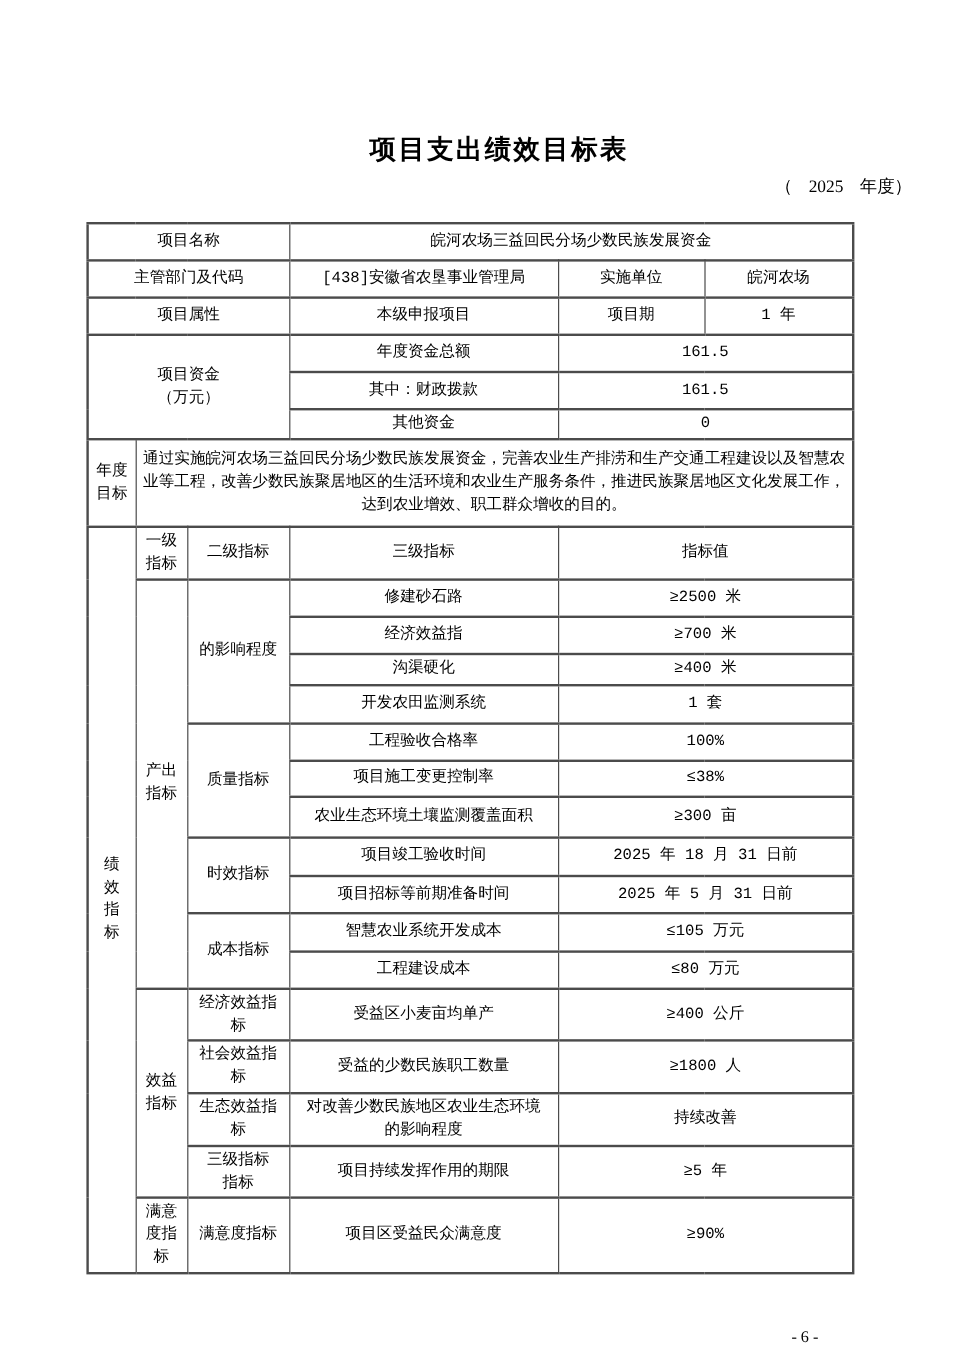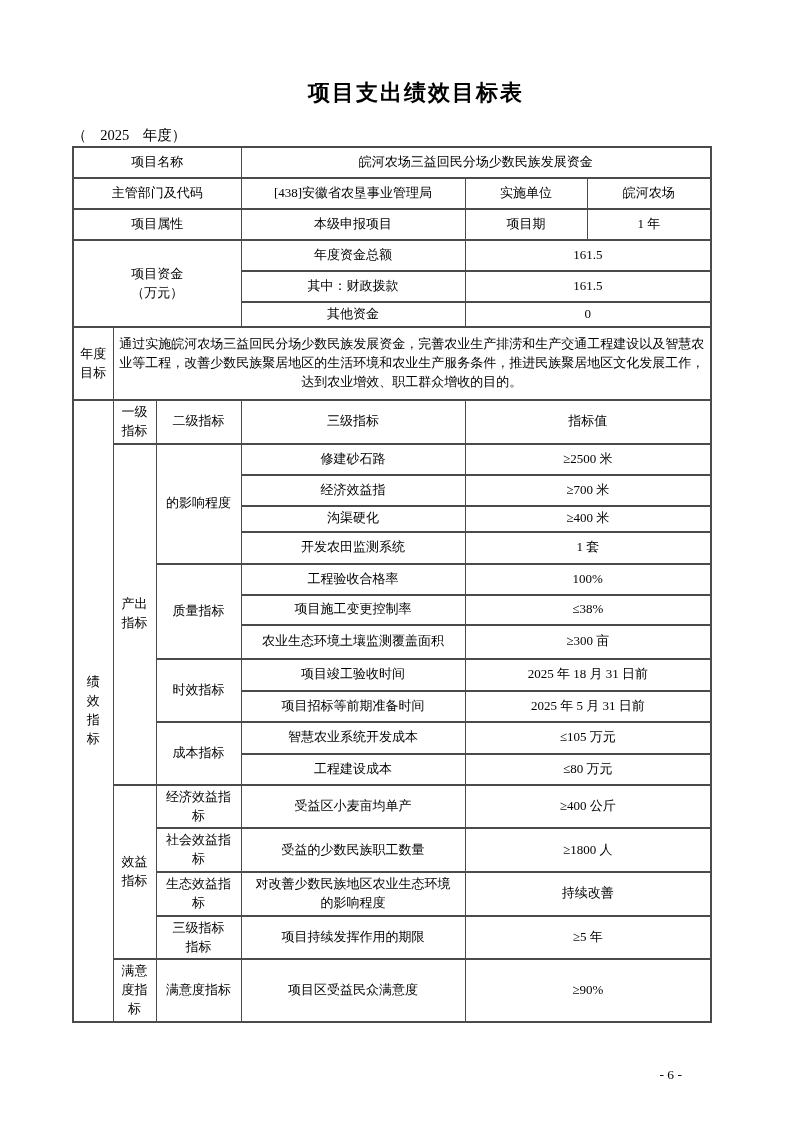--- a/index.html
+++ b/index.html
@@ -7,42 +7,43 @@
     width: 794px;
     height: 1123px;
     background: #ffffff;
     color: #000;
     font-family: "Liberation Serif", "DejaVu Serif", serif;
     overflow: hidden;
   }
   .content {
     width: 688px;
     margin-left: 72px;
-    padding-top: 78px;
+    padding-top: 110px;
   }
   .doc-title {
     margin: 0;
     text-align: center;
     font-size: 22px;
     font-weight: 700;
     letter-spacing: 2px;
     font-family: "Liberation Sans", "DejaVu Sans", sans-serif;
   }
   .doc-subtitle {
-    text-align: left;
+    text-align: right;
     font-size: 14.5px;
-    margin-top: 18px;
+    margin-top: 6px;
     word-spacing: 10px;
   }
   table.target-table {
-    margin-top: 1px;
+    margin-top: 20px;
     border-collapse: collapse;
     table-layout: fixed;
     width: 638px;
     border: 2px solid #4b4b4b;
+    font-family: Liberation Mono, monospace;
   }
   table.target-table td {
     border: 1px solid #4b4b4b;
     border-top-width: 2px;
     border-bottom-width: 2px;
     padding: 2px 4px;
     text-align: center;
     vertical-align: middle;
     font-size: 13px;
     line-height: 1.45;

